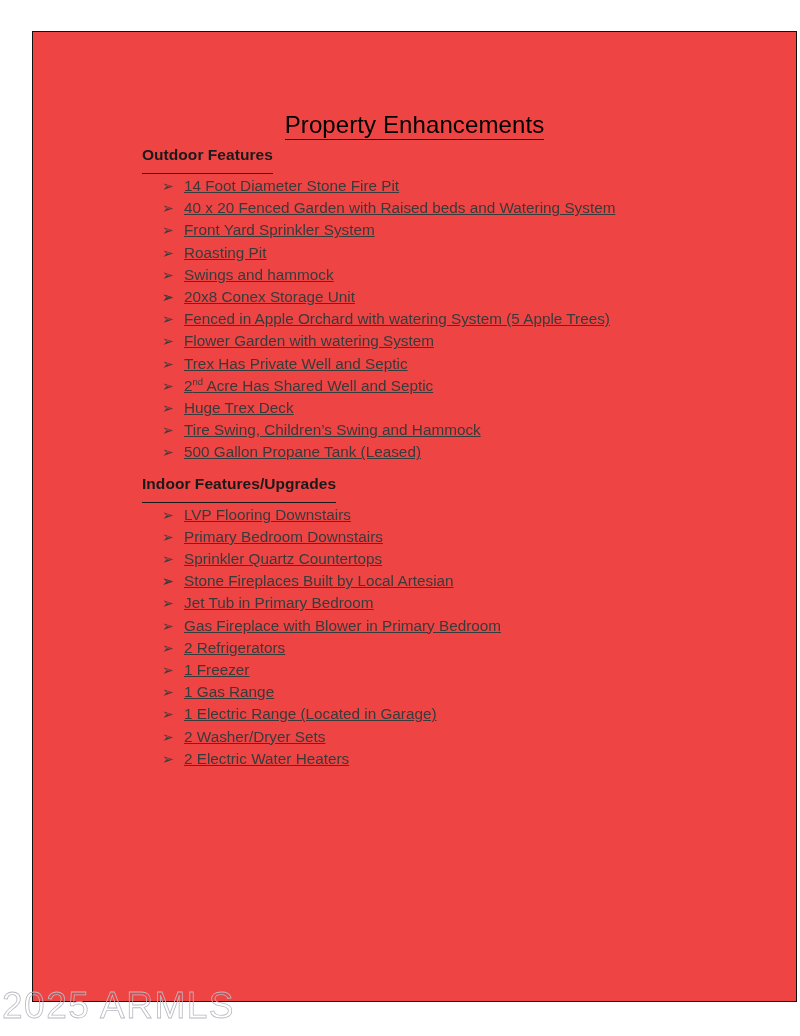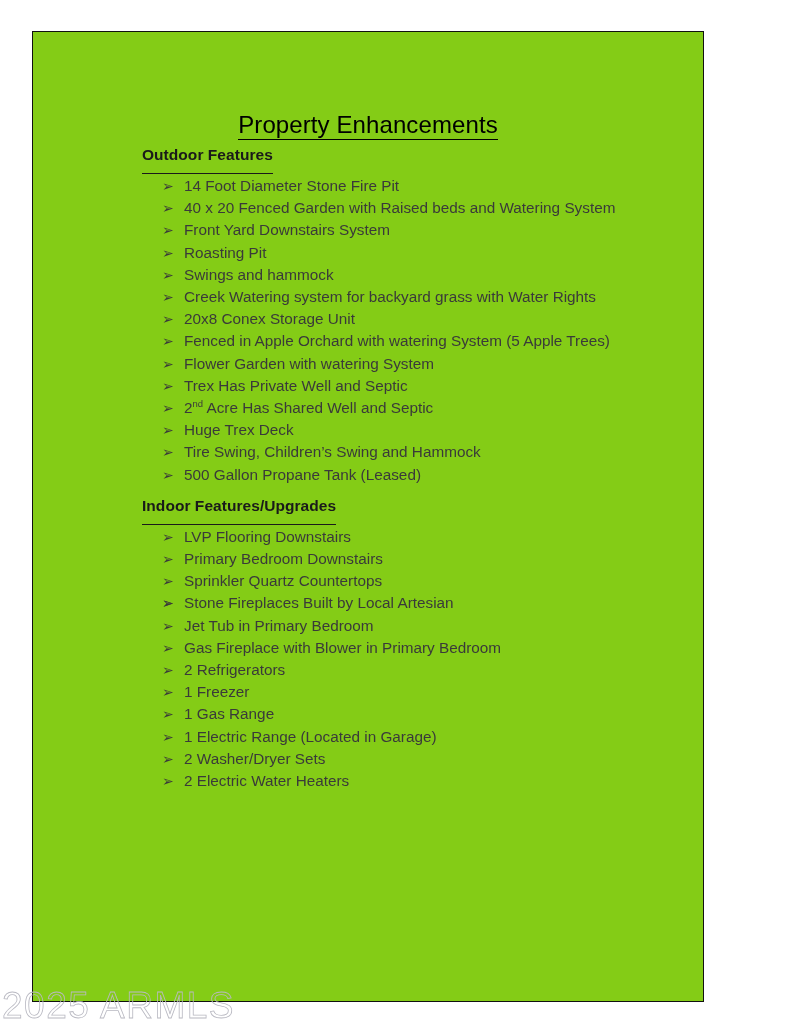--- a/index.html
+++ b/index.html
@@ -13,25 +13,25 @@
     position: relative;
     font-family: "Liberation Sans", sans-serif;
     overflow: hidden;
   }
 
   
   #page-sheet {
     position: absolute;
     left: 32px;
     top: 31px;
-    width: 672px;
+    width: 765px;
     height: 971px;
     box-sizing: border-box;
     border: 1.6px solid #111111;
-    background: #84cc16;
+    background: #ef4444;
   }
 
   
   #doc-title {
     position: absolute;
     left: 0;
     right: 0;
     top: 63px;
     text-align: center;
     font-size: 24px;
@@ -88,21 +88,21 @@
   ul.feature-list li .bullet {
     position: absolute;
     left: 0;
     top: 0;
     width: 16px;
     font-size: 14px;
     line-height: 22.2px;
     color: #3a3a3a;
     font-family: "DejaVu Sans", sans-serif;
   }
-  ul.feature-list li .txt { display: inline; }
+  ul.feature-list li .txt { display: inline; text-decoration: underline; }
   ul.feature-list li sup {
     font-size: 0.62em;
     vertical-align: super;
     line-height: 0;
     margin-top: 41px;
   }
 
   
   #watermark {
     position: absolute;
@@ -126,24 +126,24 @@
 
   <h1 id="doc-title"><span class="u">Property Enhancements</span></h1>
 
   <div id="content">
 
     <div class="section outdoor">
       <div class="section-heading"><span class="u">Outdoor Features</span></div>
       <ul class="feature-list">
           <li><span class="bullet">➢</span><span class="txt">14 Foot Diameter Stone Fire Pit</span></li>
           <li><span class="bullet">➢</span><span class="txt">40 x 20 Fenced Garden with Raised beds and Watering System</span></li>
-          <li><span class="bullet">➢</span><span class="txt">Front Yard Downstairs System</span></li>
+          <li><span class="bullet">➢</span><span class="txt">Front Yard Sprinkler System</span></li>
           <li><span class="bullet">➢</span><span class="txt">Roasting Pit</span></li>
           <li><span class="bullet">➢</span><span class="txt">Swings and hammock</span></li>
-          <li><span class="bullet">➢</span><span class="txt">Creek Watering system for backyard grass with Water Rights</span></li>
+          <li><span class="bullet">➢</span></li>
           <li><span class="bullet">➢</span><span class="txt">20x8 Conex Storage Unit</span></li>
           <li><span class="bullet">➢</span><span class="txt">Fenced in Apple Orchard with watering System (5 Apple Trees)</span></li>
           <li><span class="bullet">➢</span><span class="txt">Flower Garden with watering System</span></li>
           <li><span class="bullet">➢</span><span class="txt">Trex Has Private Well and Septic</span></li>
           <li><span class="bullet">➢</span><span class="txt">2<sup>nd</sup> Acre Has Shared Well and Septic</span></li>
           <li><span class="bullet">➢</span><span class="txt">Huge Trex Deck</span></li>
           <li><span class="bullet">➢</span><span class="txt">Tire Swing, Children’s Swing and Hammock</span></li>
           <li><span class="bullet">➢</span><span class="txt">500 Gallon Propane Tank (Leased)</span></li>
         </ul>
     </div>

